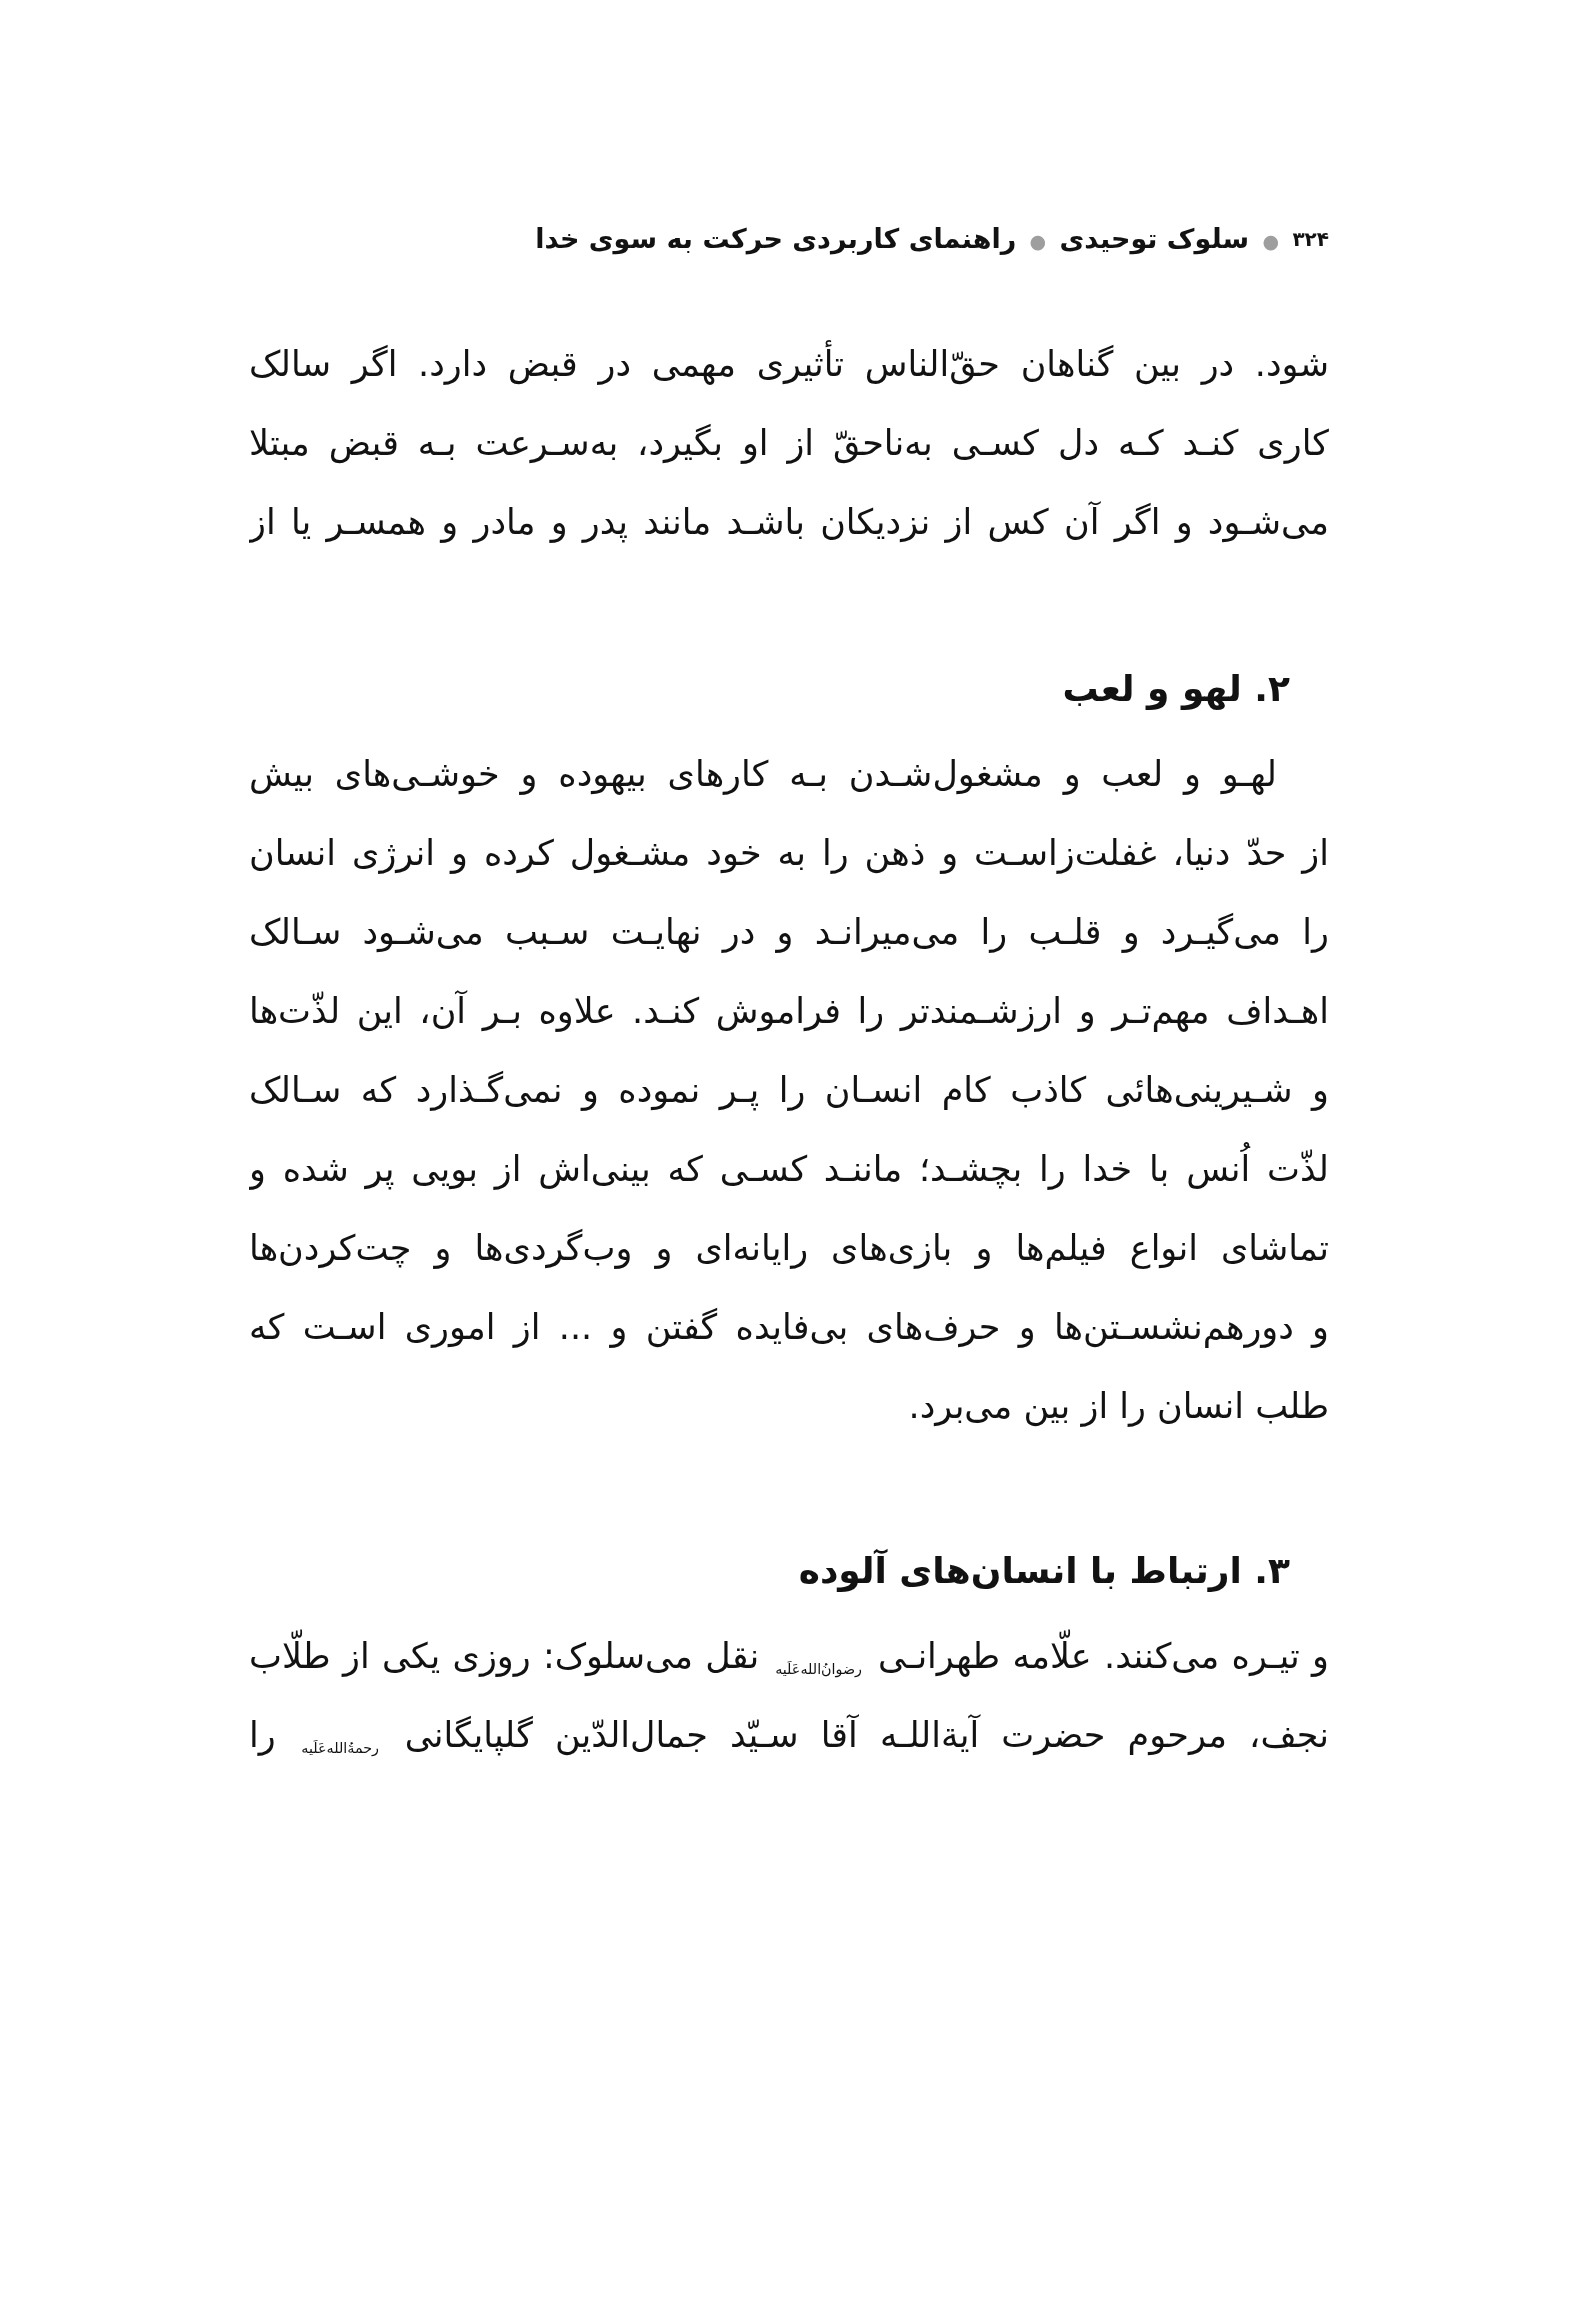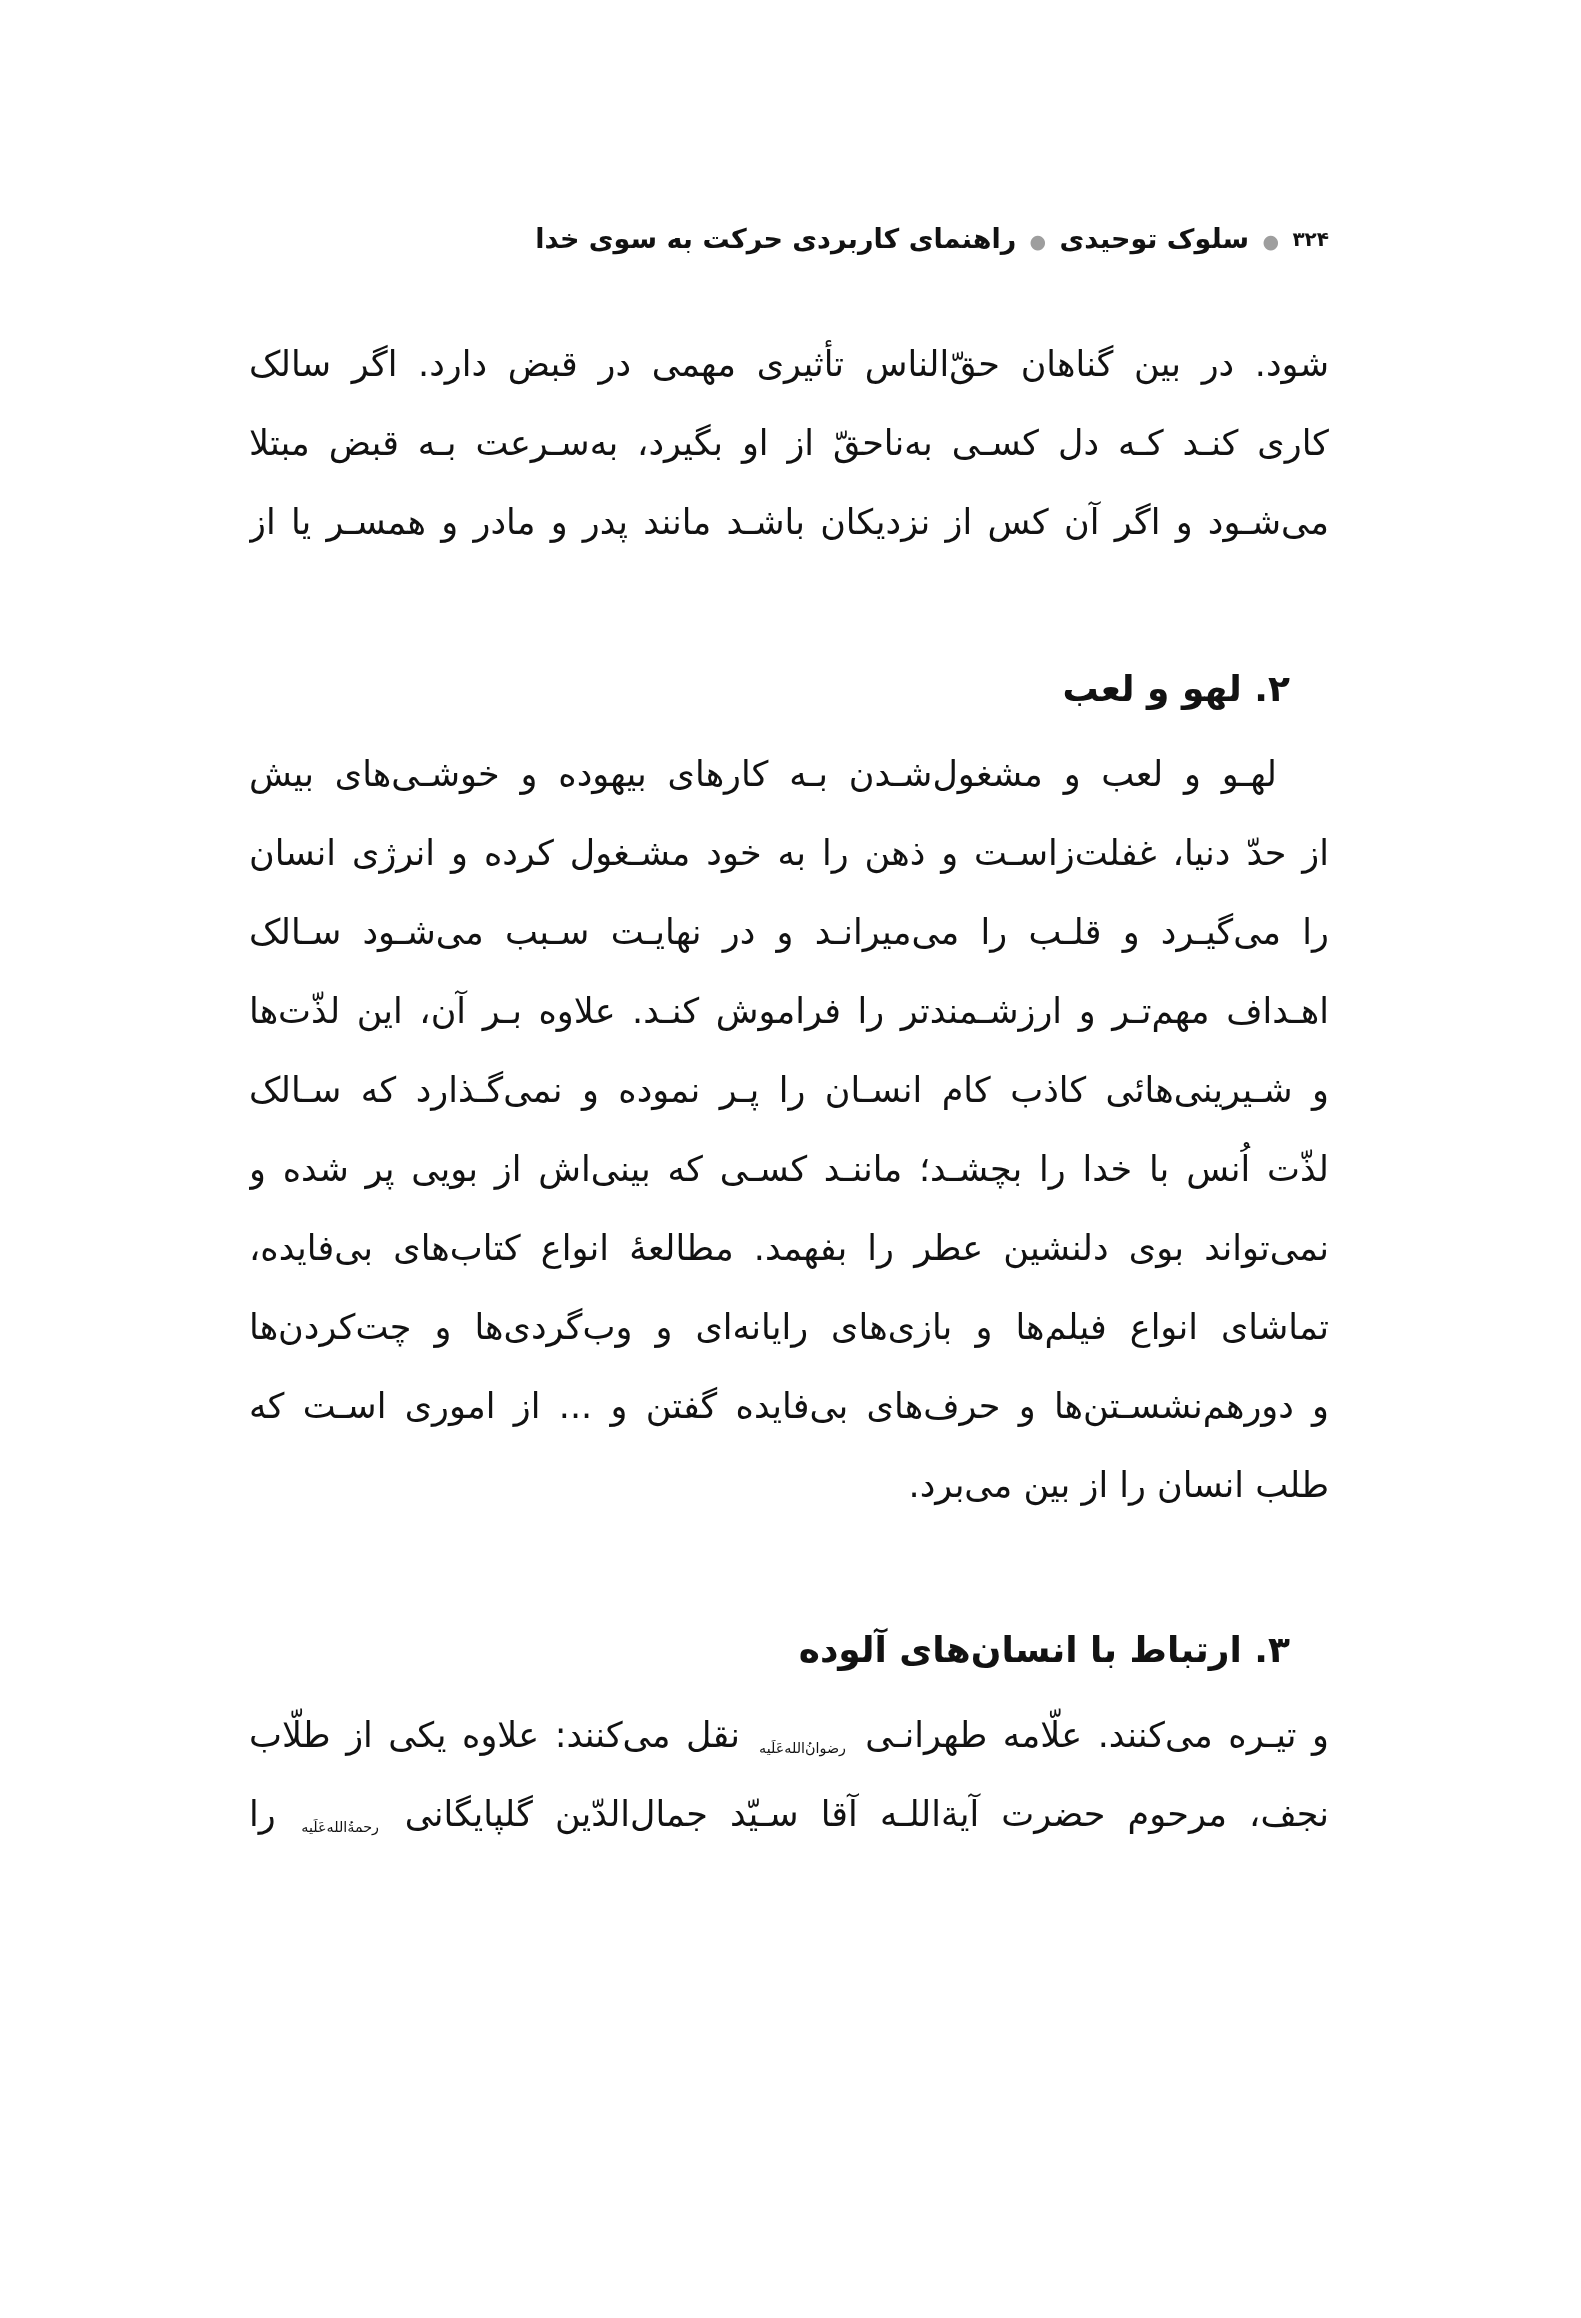--- a/index.html
+++ b/index.html
@@ -78,36 +78,35 @@
 
     <div class="heading h2">۲. لهو و لعب</div>
 
     <div class="para">
       <div class="line indent">لهـو و لعب و مشغول‌شـدن بـه کارهای بیهوده و خوشـی‌های بیش</div>
       <div class="line">از حدّ دنیا، غفلت‌زاسـت و ذهن را به خود مشـغول کرده و انرژی انسان</div>
       <div class="line">را می‌گیـرد و قلـب را می‌میرانـد و در نهایـت سـبب می‌شـود سـالک</div>
       <div class="line">اهـداف مهم‌تـر و ارزشـمندتر را فراموش کنـد. علاوه بـر آن، این لذّت‌ها</div>
       <div class="line">و شـیرینی‌هائی کاذب کام انسـان را پـر نموده و نمی‌گـذارد که سـالک</div>
       <div class="line">لذّت اُنس با خدا را بچشـد؛ ماننـد کسـی که بینی‌اش از بویی پر شده و</div>
-      <div class="line">نمی‌تواند بوی دلنشین عطر را بفهمد. مطالعهٔ انواع کتاب‌های بی‌فایده،</div>
       <div class="line">تماشای انواع فیلم‌ها و بازی‌های رایانه‌ای و وب‌گردی‌ها و چت‌کردن‌ها</div>
       <div class="line">و دورهم‌نشسـتن‌ها و حرف‌های بی‌فایده گفتن و ... از اموری اسـت که</div>
       <div class="line lastline">طلب انسان را از بین می‌برد.</div>
     </div>
 
     <div class="heading h3">۳. ارتباط با انسان‌های آلوده</div>
 
     <div class="para">
       <div class="line">
         <span>و تیـره می‌کنند. علّامه طهرانـی</span>
         <span class="honorific">
           <span>رضوانُ‌الله</span>
           <span>عَلَیه</span>
         </span>
-        <span>نقل می‌کنند: علاوه یکی از طلّاب</span>
+        <span>نقل می‌سلوک: روزی یکی از طلّاب</span>
       </div>
       <div class="line">
         <span>نجف، مرحوم حضرت آیة‌اللـه آقا سـیّد جمال‌الدّین گلپایگانی</span>
         <span class="honorific">
           <span>رحمةُ‌الله</span>
           <span>عَلَیه</span>
         </span>
         <span>را</span>
       </div>
     </div>

